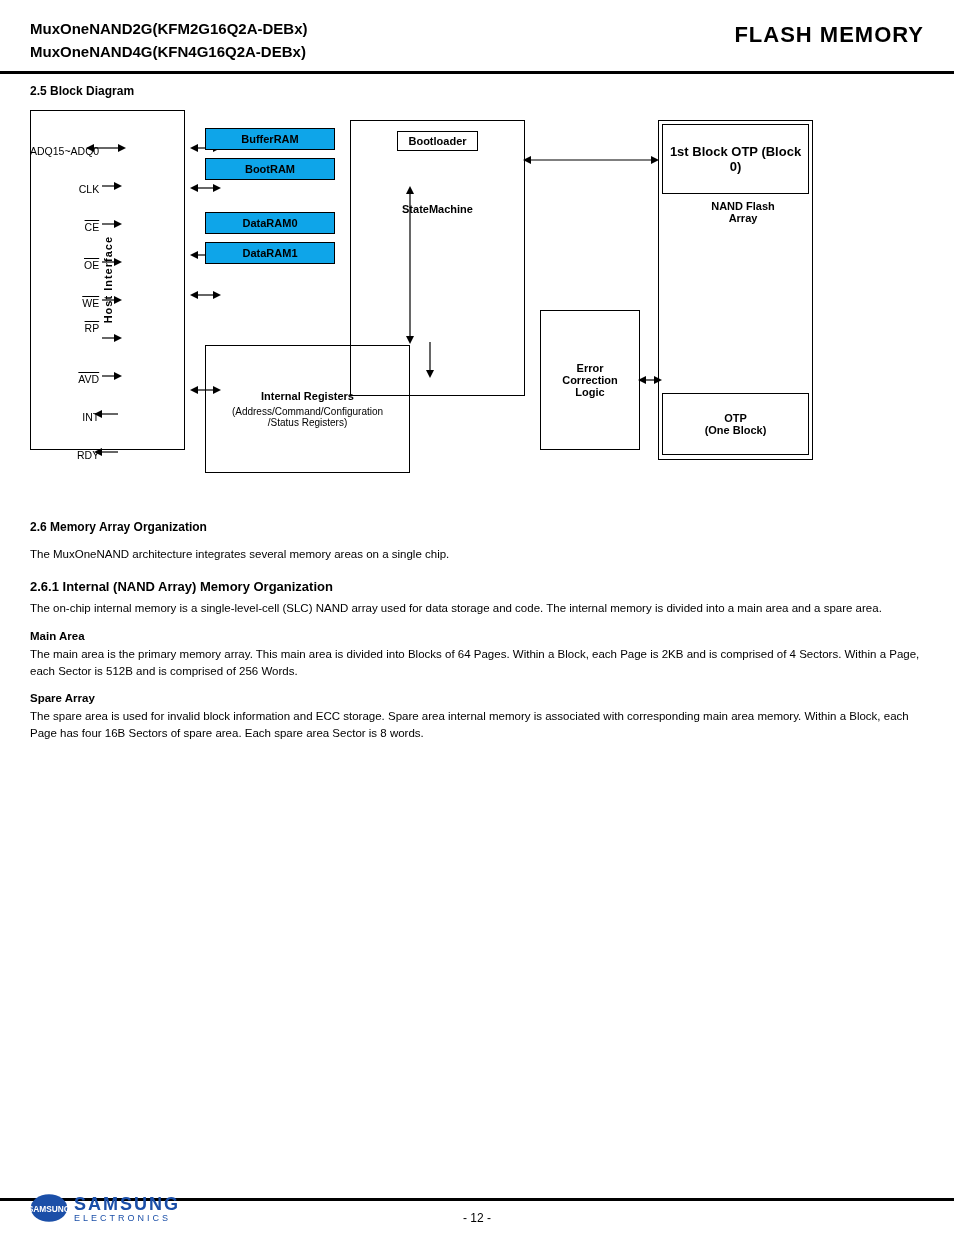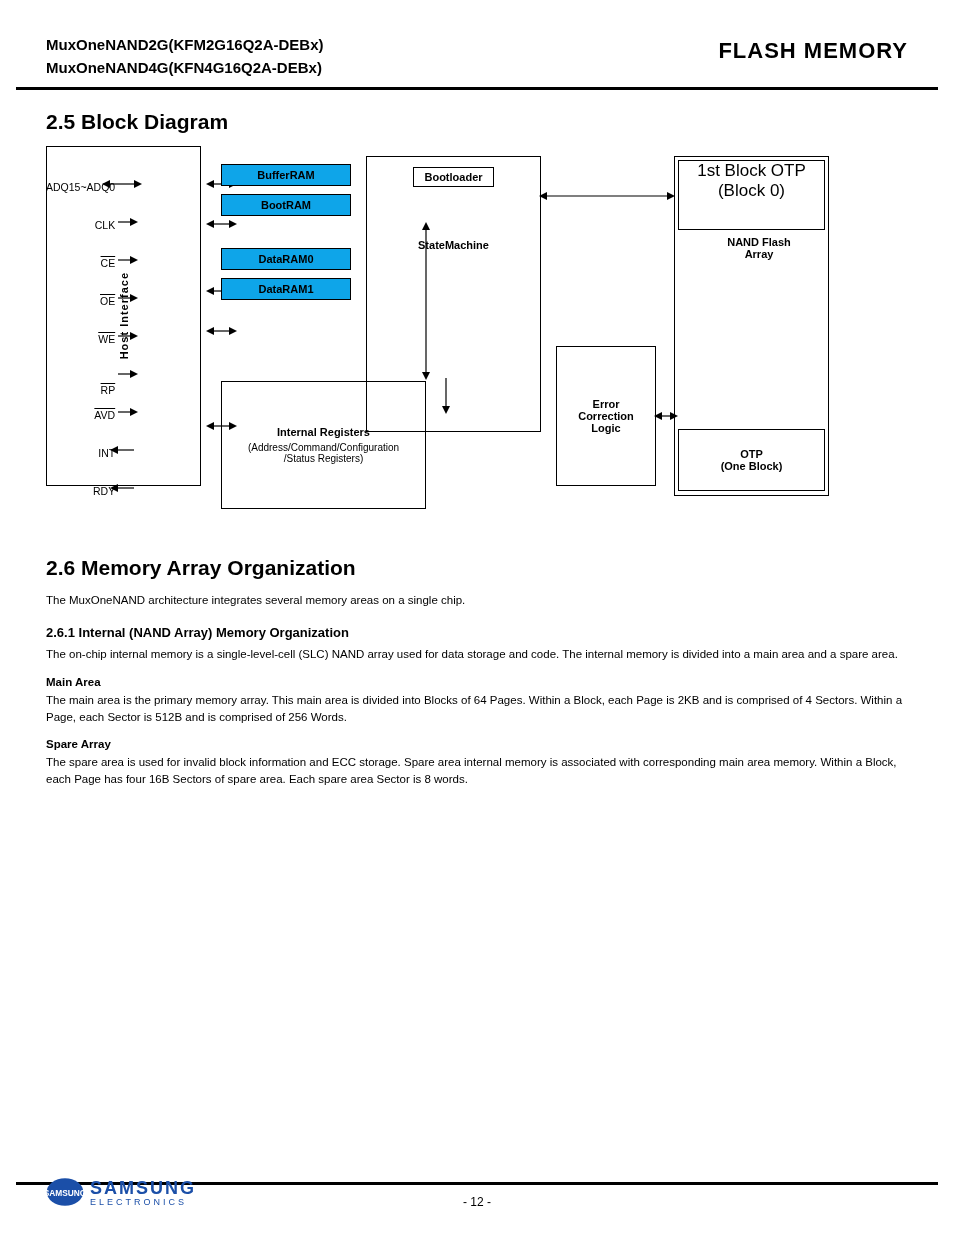--- a/index.html
+++ b/index.html
@@ -8,21 +8,21 @@
       background: #fff;
       color: #000;
       width: 954px;
       min-height: 1235px;
       position: relative;
     }
 
     .page {
       width: 954px;
       min-height: 1235px;
-      padding: 16px;
+      padding: 0;
       position: relative;
       display: flex;
       flex-direction: column;
     }
 
     
     .header {
       display: flex;
       justify-content: space-between;
       align-items: flex-start;
@@ -42,24 +42,23 @@
     }
 
     
     .content {
       padding: 10px 30px 20px 30px;
       flex: 1;
     }
 
     
     .section-heading {
-      font-size: 21px;
+      font-size: 12px;
       font-weight: bold;
       margin-bottom: 12px;
-      margin-top: 10px;
     }
 
     
     .block-diagram {
       position: relative;
       width: 870px;
       height: 380px;
       margin-bottom: 30px;
       font-size: 11px;
     }
@@ -332,21 +331,21 @@
           </div>
         <div style="height:38px; display:flex; align-items:center; justify-content:flex-end; padding-right:4px;">
             <span style="text-decoration:overline;">CE</span>
           </div>
         <div style="height:38px; display:flex; align-items:center; justify-content:flex-end; padding-right:4px;">
             <span style="text-decoration:overline;">OE</span>
           </div>
         <div style="height:38px; display:flex; align-items:center; justify-content:flex-end; padding-right:4px;">
             <span style="text-decoration:overline;">WE</span>
           </div>
-        <div style="height:38px; display:flex; align-items:flex-end; justify-content:flex-end; padding-right:4px;">
+        <div style="height:38px; display:flex; align-items:flex-start; justify-content:flex-end; padding-right:4px;">
             <span style="text-decoration:overline;">RP</span>
           </div>
         <div style="height:38px; display:flex; align-items:center; justify-content:flex-end; padding-right:4px;">
             <span style="text-decoration:overline;">AVD</span>
           </div>
         <div style="height:38px; display:flex; align-items:center; justify-content:flex-end; padding-right:4px;">
             <span>INT</span>
           </div>
         <div style="height:38px; display:flex; align-items:center; justify-content:flex-end; padding-right:4px;">
             <span>RDY</span>
@@ -375,21 +374,21 @@
         <div class="internal-registers-sub">(Address/Command/Configuration<br>/Status Registers)</div>
       </div>
 
       <div class="ecl-box">
         <div>Error<br>Correction<br>Logic</div>
       </div>
 
       <div style="position:absolute; left:628px; top:10px; width:155px; height:340px; border:1.5px solid #000;">
       </div>
 
-      <div style="position:absolute; left:632px; top:14px; width:147px; height:70px; border:1.5px solid #000; display:flex; justify-content:center; text-align:center; font-size:17px; font-weight:normal; background:#fff;">
+      <div style="position:absolute; left:632px; top:14px; width:147px; height:70px; border:1.5px solid #000; display:flex; align-items:center; justify-content:center; text-align:center; font-size:13px; font-weight:bold; background:#fff;">
         <span>1st Block OTP
 (Block 0)</span>
       </div>
 
       <div style="position:absolute; left:628px; top:90px; width:170px; text-align:center; font-size:11px; font-weight:bold;">
         NAND Flash<br>Array
       </div>
 
       <div style="position:absolute; left:632px; top:283px; width:147px; height:62px; border:1.5px solid #000; display:flex; align-items:center; justify-content:center; text-align:center; font-size:11px; font-weight:bold; background:#fff;">
         <span>OTP<br>(One Block)</span>

